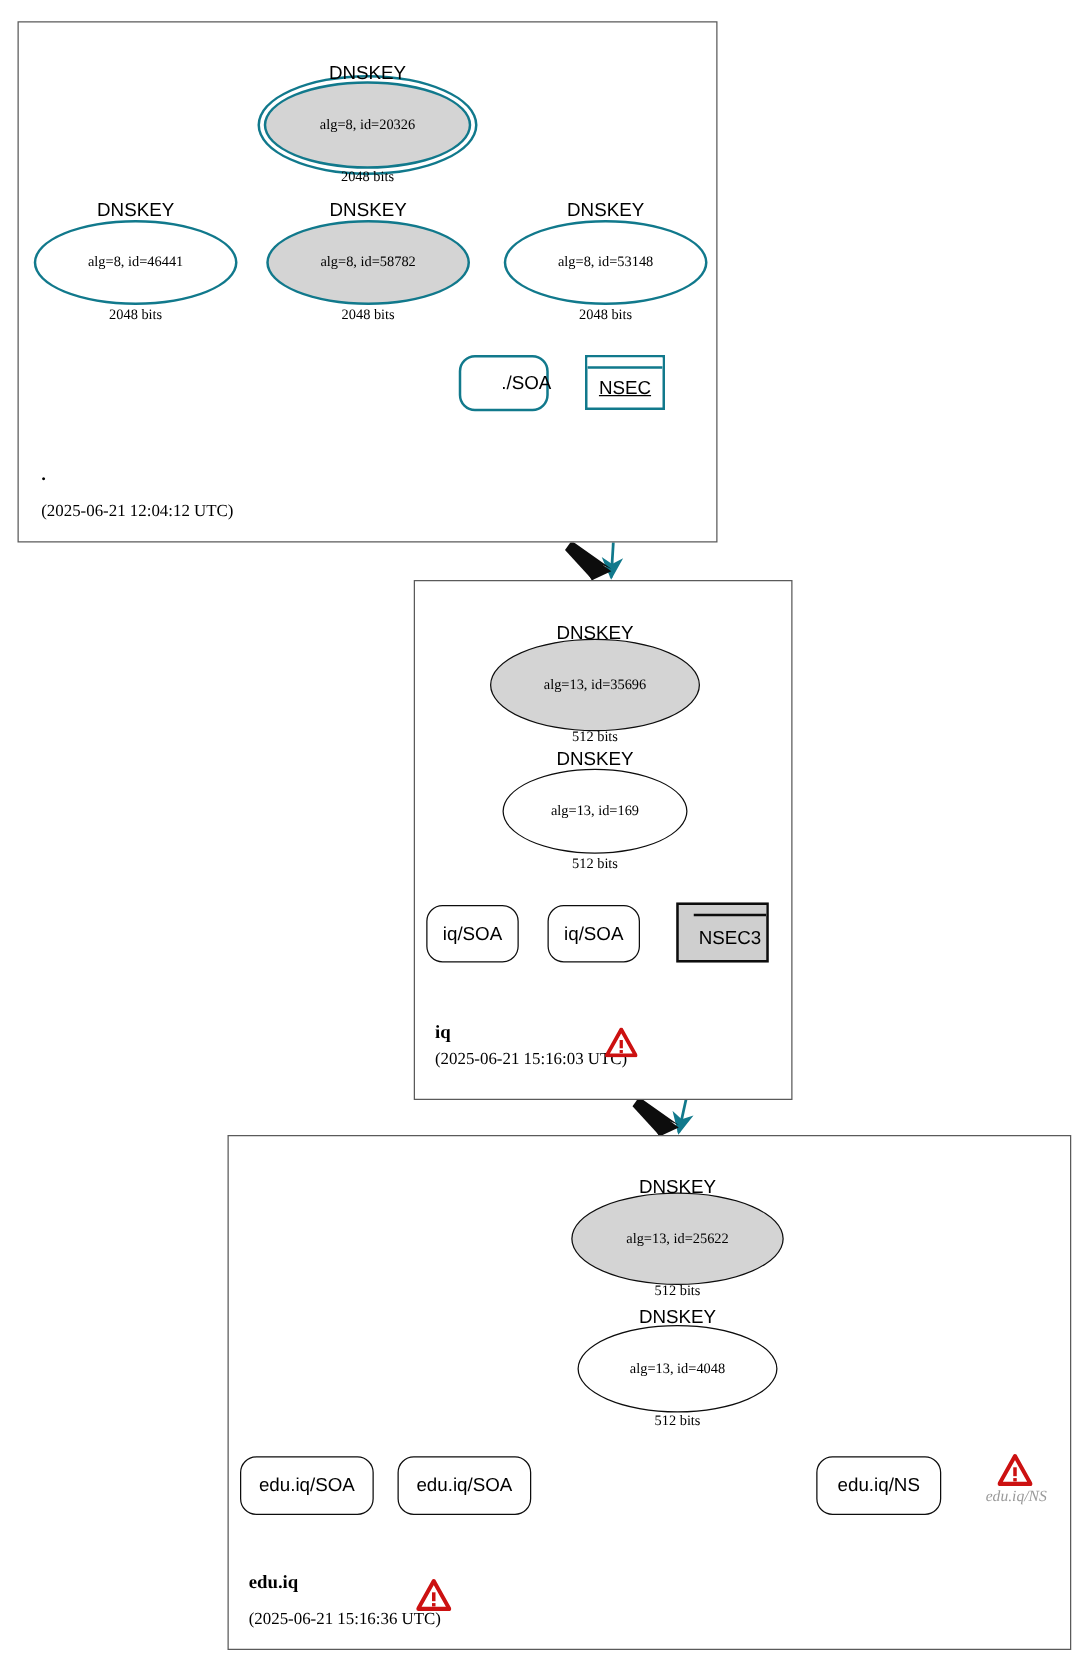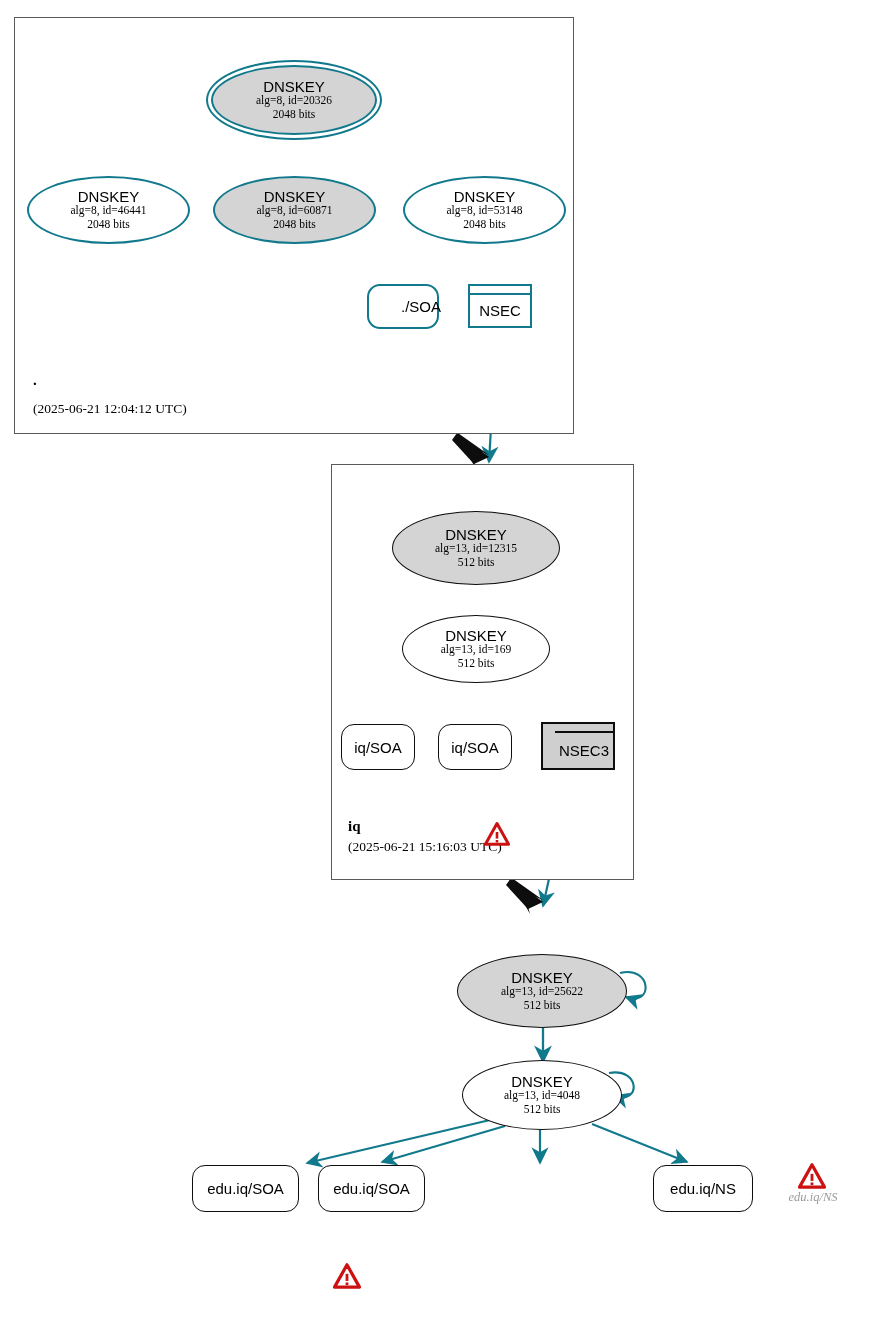--- a/index.html
+++ b/index.html
@@ -16,21 +16,21 @@
   .zone-time{position:absolute;font-family:Liberation Serif, serif;
              font-size:13.5px;color:#000;white-space:nowrap;}
 
   
   .edges{position:absolute;left:0;top:0;width:873px;height:1337px;pointer-events:none;}
 
   
   .node{position:absolute;box-sizing:border-box;display:flex;flex-direction:column;
         align-items:center;justify-content:center;text-align:center;}
 
-  .ellipse{border-radius:50%;}
+  .ellipse{border-radius:50%;gap:28px;}
   .ell-teal{border:2px solid #11798c;}
   .ell-black{border:1.8px solid #0d0d0d;}
   .fill-gray{background:#d4d4d4;}
   .fill-white{background:#ffffff;}
 
   
   .double-outer{position:absolute;border:2px solid #11798c;border-radius:50%;
                 background:#ffffff;box-sizing:border-box;}
 
   .k-title{font-family:"Liberation Sans",sans-serif;font-size:15px;color:#000;
@@ -44,21 +44,21 @@
          font-size:15px;color:#000;background:#ffffff;}
   .rr-teal{border:2px solid #11798c;}
   .rr-black{border:1.8px solid #0d0d0d;}
 
   
   .nsecbox{position:absolute;box-sizing:border-box;display:flex;flex-direction:column;}
   .nsecbox .cap{box-sizing:border-box;width:100%;}
   .nsecbox .body{box-sizing:border-box;width:100%;flex:1;display:flex;
                  align-items:center;justify-content:center;
                  font-family:"Liberation Sans",sans-serif;font-size:15px;color:#000;}
-  .nsec-teal{border:2.2px solid #11798c;background:#ffffff;}
+  .nsec-teal{border:2.2px solid #11798c;background:#ffffff;text-decoration:underline;}
   .nsec-teal .cap{border-bottom:2.2px solid #11798c;height:9px;background:#ffffff;}
   .nsec-black{border:2.2px solid #0d0d0d;background:#cfcfcf;padding-left:12px;}
   .nsec-black .cap{border-bottom:2.2px solid #0d0d0d;height:9px;background:#cfcfcf;}
 
   
   .warn{position:absolute;}
   .warn-label{position:absolute;font-family:"Liberation Serif",serif;font-style:italic;
               font-size:12.5px;color:#9a9a9a;white-space:nowrap;text-align:center;}
 </style>
 </head>
@@ -138,21 +138,21 @@
   </div>
 
   <div class="node ellipse ell-teal fill-white" style="left:27px;top:176px;width:163px;height:68px;">
     <div class="k-title">DNSKEY</div>
     <div class="k-sub">alg=8, id=46441</div>
     <div class="k-sub">2048 bits</div>
   </div>
 
   <div class="node ellipse ell-teal fill-gray" style="left:213px;top:176px;width:163px;height:68px;">
     <div class="k-title">DNSKEY</div>
-    <div class="k-sub">alg=8, id=60871</div>
+    <div class="k-sub">alg=8, id=58782</div>
     <div class="k-sub">2048 bits</div>
   </div>
 
   <div class="node ellipse ell-teal fill-white" style="left:403px;top:176px;width:163px;height:68px;">
     <div class="k-title">DNSKEY</div>
     <div class="k-sub">alg=8, id=53148</div>
     <div class="k-sub">2048 bits</div>
   </div>
 
   <div class="rrset rr-teal" style="position:absolute;left:367px;top:284px;width:72px;height:45px;padding-left:36px;">
@@ -164,21 +164,21 @@
     <div class="body">NSEC</div>
   </div>
 
   <div class="zone" style="left:331px;top:464px;width:303px;height:416px;">
     <div class="zone-name" style="left:16px;bottom:44px;text-align:center;">iq</div>
     <div class="zone-time" style="left:16px;bottom:24px;">(2025-06-21 15:16:03 UTC)</div>
   </div>
 
   <div class="node ellipse ell-black fill-gray" style="left:392px;top:511px;width:168px;height:74px;">
     <div class="k-title">DNSKEY</div>
-    <div class="k-sub">alg=13, id=12315</div>
+    <div class="k-sub">alg=13, id=35696</div>
     <div class="k-sub">512 bits</div>
   </div>
 
   <div class="node ellipse ell-black fill-white" style="left:402px;top:615px;width:148px;height:68px;">
     <div class="k-title">DNSKEY</div>
     <div class="k-sub">alg=13, id=169</div>
     <div class="k-sub">512 bits</div>
   </div>
 
   <div class="rrset rr-black" style="position:absolute;left:341px;top:724px;width:74px;height:46px;">
@@ -193,20 +193,24 @@
     <div class="cap"></div>
     <div class="body">NSEC3</div>
   </div>
 
   <svg class="warn" style="left:484px;top:822px;width:26px;height:24px;" viewBox="0 0 26 24">
     <path d="M13,1.6 L24.6,22.3 L1.4,22.3 Z" fill="#ffffff" stroke="#cc1111" stroke-width="3" stroke-linejoin="round"></path>
     <rect x="11.7" y="10" width="2.6" height="6.6" fill="#cc1111"></rect>
     <rect x="11.7" y="18" width="2.6" height="2.5" fill="#cc1111"></rect>
   </svg>
 
+  <div class="zone" style="left:182px;top:908px;width:675px;height:412px;">
+    <div class="zone-name" style="left:16px;bottom:44px;">edu.iq</div>
+    <div class="zone-time" style="left:16px;bottom:16px;">(2025-06-21 15:16:36 UTC)</div>
+  </div>
 
   <div class="node ellipse ell-black fill-gray" style="left:457px;top:954px;width:170px;height:74px;">
     <div class="k-title">DNSKEY</div>
     <div class="k-sub">alg=13, id=25622</div>
     <div class="k-sub">512 bits</div>
   </div>
 
   <div class="node ellipse ell-black fill-white" style="left:462px;top:1060px;width:160px;height:70px;">
     <div class="k-title">DNSKEY</div>
     <div class="k-sub">alg=13, id=4048</div>

